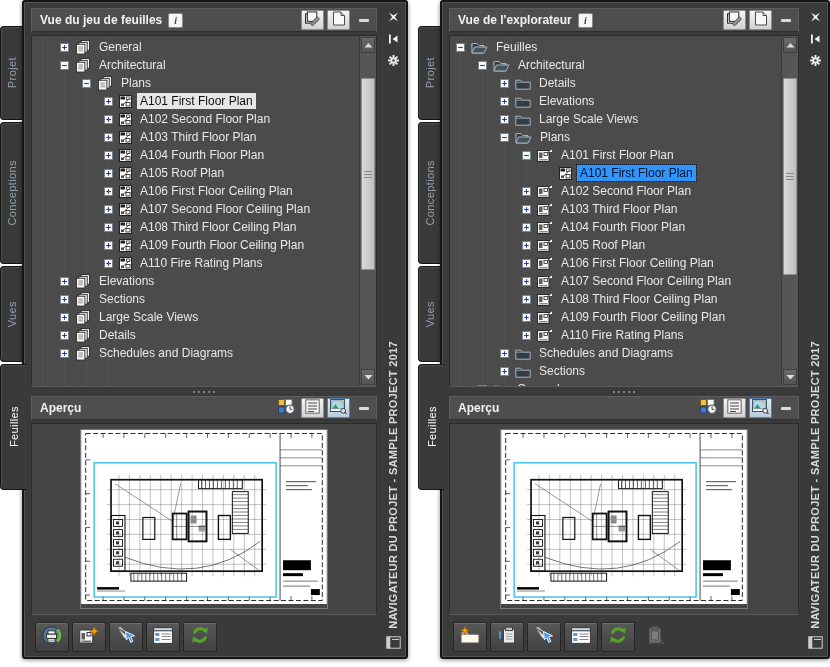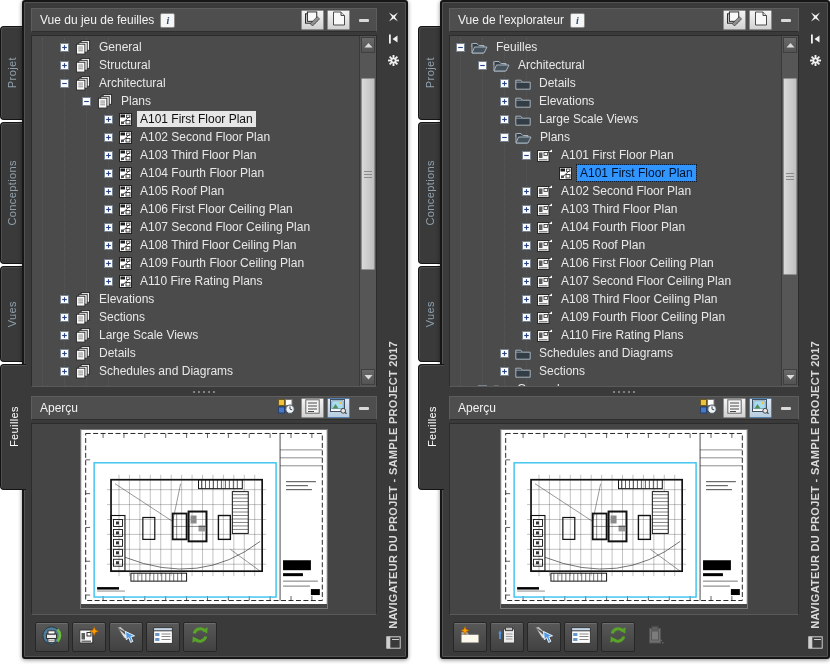--- a/index.html
+++ b/index.html
@@ -15,21 +15,21 @@
   .sidecol{width:26px;display:flex;flex-direction:column;align-items:center;padding:7px 0 4px;}
   
   .tab{position:absolute;left:0;width:22px;background:#3a3a3a;border:1px solid #141414;border-right:none;
        border-radius:4px 0 0 4px;display:flex;align-items:center;justify-content:center;box-shadow:inset 1px 1px 0 #4e4e4e;}
   .tab span{writing-mode:vertical-rl;transform:rotate(180deg);font-size:11px;color:#8fa0ac;letter-spacing:.4px;white-space:nowrap;}
   .tab.active{width:25px;z-index:5;box-shadow:inset 1px 1px 0 #4e4e4e;}
   .tab.active span{color:#ffffff;}
   
   .titlebar{height:22px;background:#4e4e4e;border:1px solid #5d5d5d;border-bottom-color:#2e2e2e;
             display:flex;align-items:center;padding:0 4px 0 8px;margin-bottom:3px;flex:none;}
-  .titlebar .t{font-size:12px;font-weight:normal;color:#f2f2f2;white-space:nowrap;}
+  .titlebar .t{font-size:12px;font-weight:bold;color:#f2f2f2;white-space:nowrap;}
   .info{display:inline-flex;align-items:center;justify-content:center;width:13px;height:13px;margin-left:6px;
         background:#f6f6f6;border:1px solid #8a8a8a;border-radius:2px;color:#2e4a6e;
         font:bold 10px "Liberation Serif",serif;font-style:italic;}
   .sp{flex:1;}
   .hbtn{width:21px;height:18px;display:flex;align-items:center;justify-content:center;margin-left:3px;
         background:linear-gradient(#f4f4f4,#d2d2d2);border:1px solid #8c8c8c;border-radius:1px;}
   .hbtn.flat{background:none;border-color:transparent;}
   .minusbtn{width:16px;height:16px;display:flex;align-items:center;justify-content:center;margin-left:6px;}
   .minusbtn i{display:block;width:10px;height:3px;background:#d9d9d9;border-radius:1px;}
   
@@ -129,40 +129,20 @@
                 <svg width="16" height="15" viewBox="0 0 16 16">
                   <rect x="6" y="0.5" width="9" height="10.5" fill="#f4f4f4" stroke="#2c2c2c"></rect>
                   <rect x="3.5" y="2.5" width="9" height="10.5" fill="#f4f4f4" stroke="#2c2c2c"></rect>
                   <rect x="1" y="4.5" width="9" height="10.5" fill="#f8f8f8" stroke="#2c2c2c"></rect>
                   <line x1="3" y1="7.5" x2="8" y2="7.5" stroke="#8a8a8a"></line>
                   <line x1="3" y1="9.5" x2="8" y2="9.5" stroke="#8a8a8a"></line>
                   <line x1="3" y1="11.5" x2="8" y2="11.5" stroke="#8a8a8a"></line>
                 </svg>
               </span>
               <span class="lbl">General</span>
-            </div>
-            <div class="trow" style="padding-left: 26px;">
-              <span class="exp">
-                <svg width="9" height="9" viewBox="0 0 9 9">
-                  <rect x="0.5" y="0.5" width="8" height="8" fill="#fbfbfb" stroke="#77828c"></rect>
-                  <line x1="2.2" y1="4.5" x2="6.8" y2="4.5" stroke="#26428b" stroke-width="1.1"></line>
-                  <line x1="4.5" y1="2.2" x2="4.5" y2="6.8" stroke="#26428b" stroke-width="1.1"></line>
-                </svg>
-              </span>
-              <span class="ticon">
-                <svg width="16" height="15" viewBox="0 0 16 16">
-                  <rect x="6" y="0.5" width="9" height="10.5" fill="#f4f4f4" stroke="#2c2c2c"></rect>
-                  <rect x="3.5" y="2.5" width="9" height="10.5" fill="#f4f4f4" stroke="#2c2c2c"></rect>
-                  <rect x="1" y="4.5" width="9" height="10.5" fill="#f8f8f8" stroke="#2c2c2c"></rect>
-                  <line x1="3" y1="7.5" x2="8" y2="7.5" stroke="#8a8a8a"></line>
-                  <line x1="3" y1="9.5" x2="8" y2="9.5" stroke="#8a8a8a"></line>
-                  <line x1="3" y1="11.5" x2="8" y2="11.5" stroke="#8a8a8a"></line>
-                </svg>
-              </span>
-              <span class="lbl">Structural</span>
             </div>
             <div class="trow" style="padding-left: 26px;">
               <span class="exp">
                 <svg width="9" height="9" viewBox="0 0 9 9">
                   <rect x="0.5" y="0.5" width="8" height="8" fill="#fbfbfb" stroke="#77828c"></rect>
                   <line x1="2.2" y1="4.5" x2="6.8" y2="4.5" stroke="#26428b" stroke-width="1.1"></line>
                 </svg>
               </span>
               <span class="ticon">
                 <svg width="16" height="15" viewBox="0 0 16 16">

